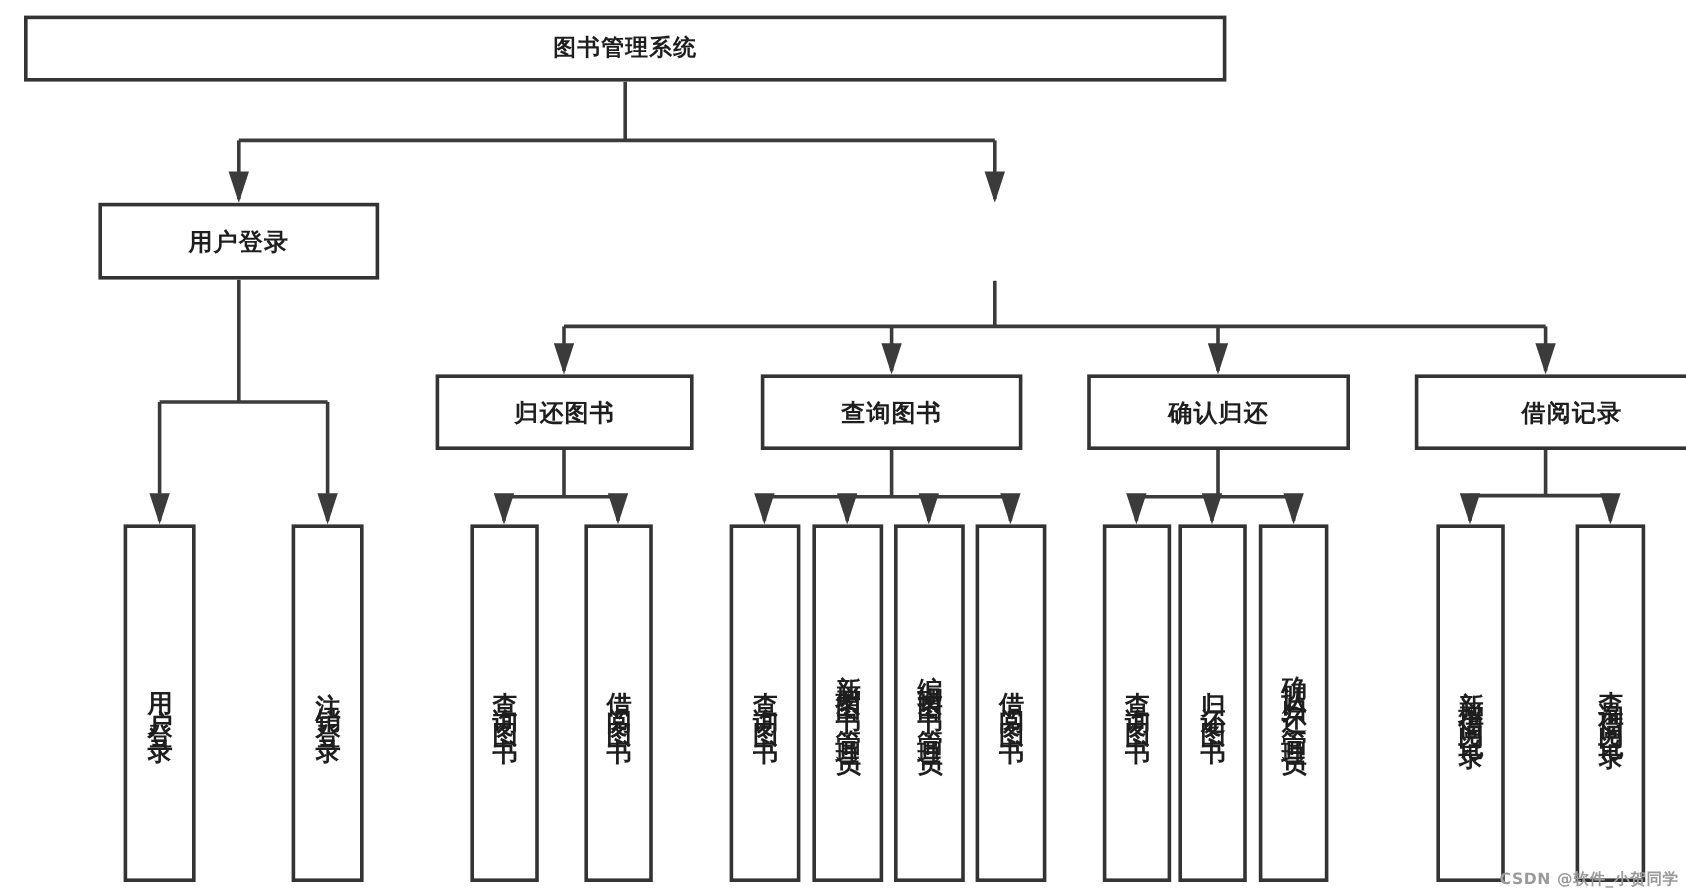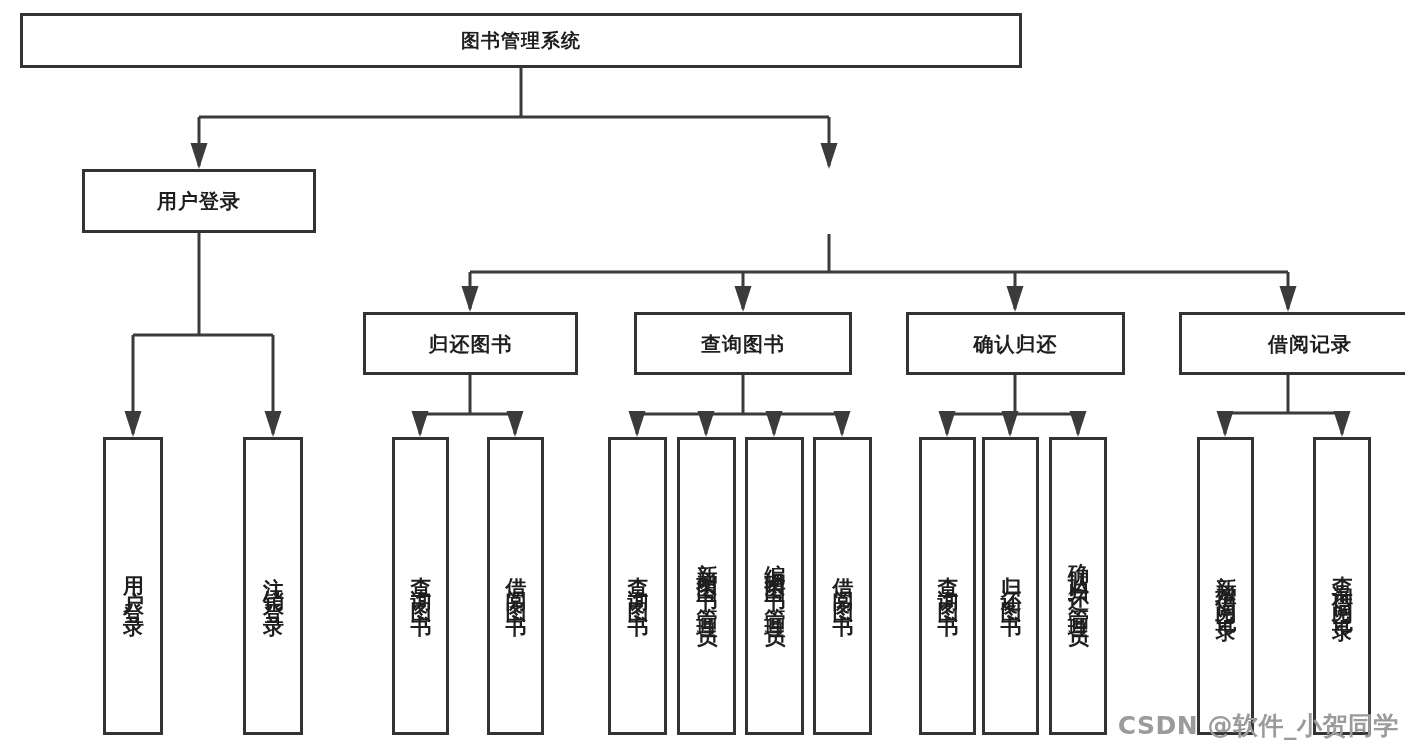--- a/index.html
+++ b/index.html
@@ -22,21 +22,21 @@
   .leaf .vtext{
     writing-mode:vertical-rl;
     font-size:21px;
     letter-spacing:9px;
     line-height:1;
     white-space:normal;
   }
   .leaf .vtext.wide{letter-spacing:13px;}
   .watermark{
     position:absolute;right:6px;bottom:5px;z-index:3;
-    font-size:25px;color:#9b9b9b;letter-spacing:0.5px;
+    font-size:13px;color:#9b9b9b;letter-spacing:0.5px;
     font-family:"DejaVu Sans","Liberation Sans",sans-serif;
   }
 </style>
 </head>
 <body>
 
 <div class="canvas">
 
   <svg class="wires" width="1405" height="747" viewBox="0 0 1405 747">
     <g stroke="#3b3b3b" stroke-width="3" fill="none">

